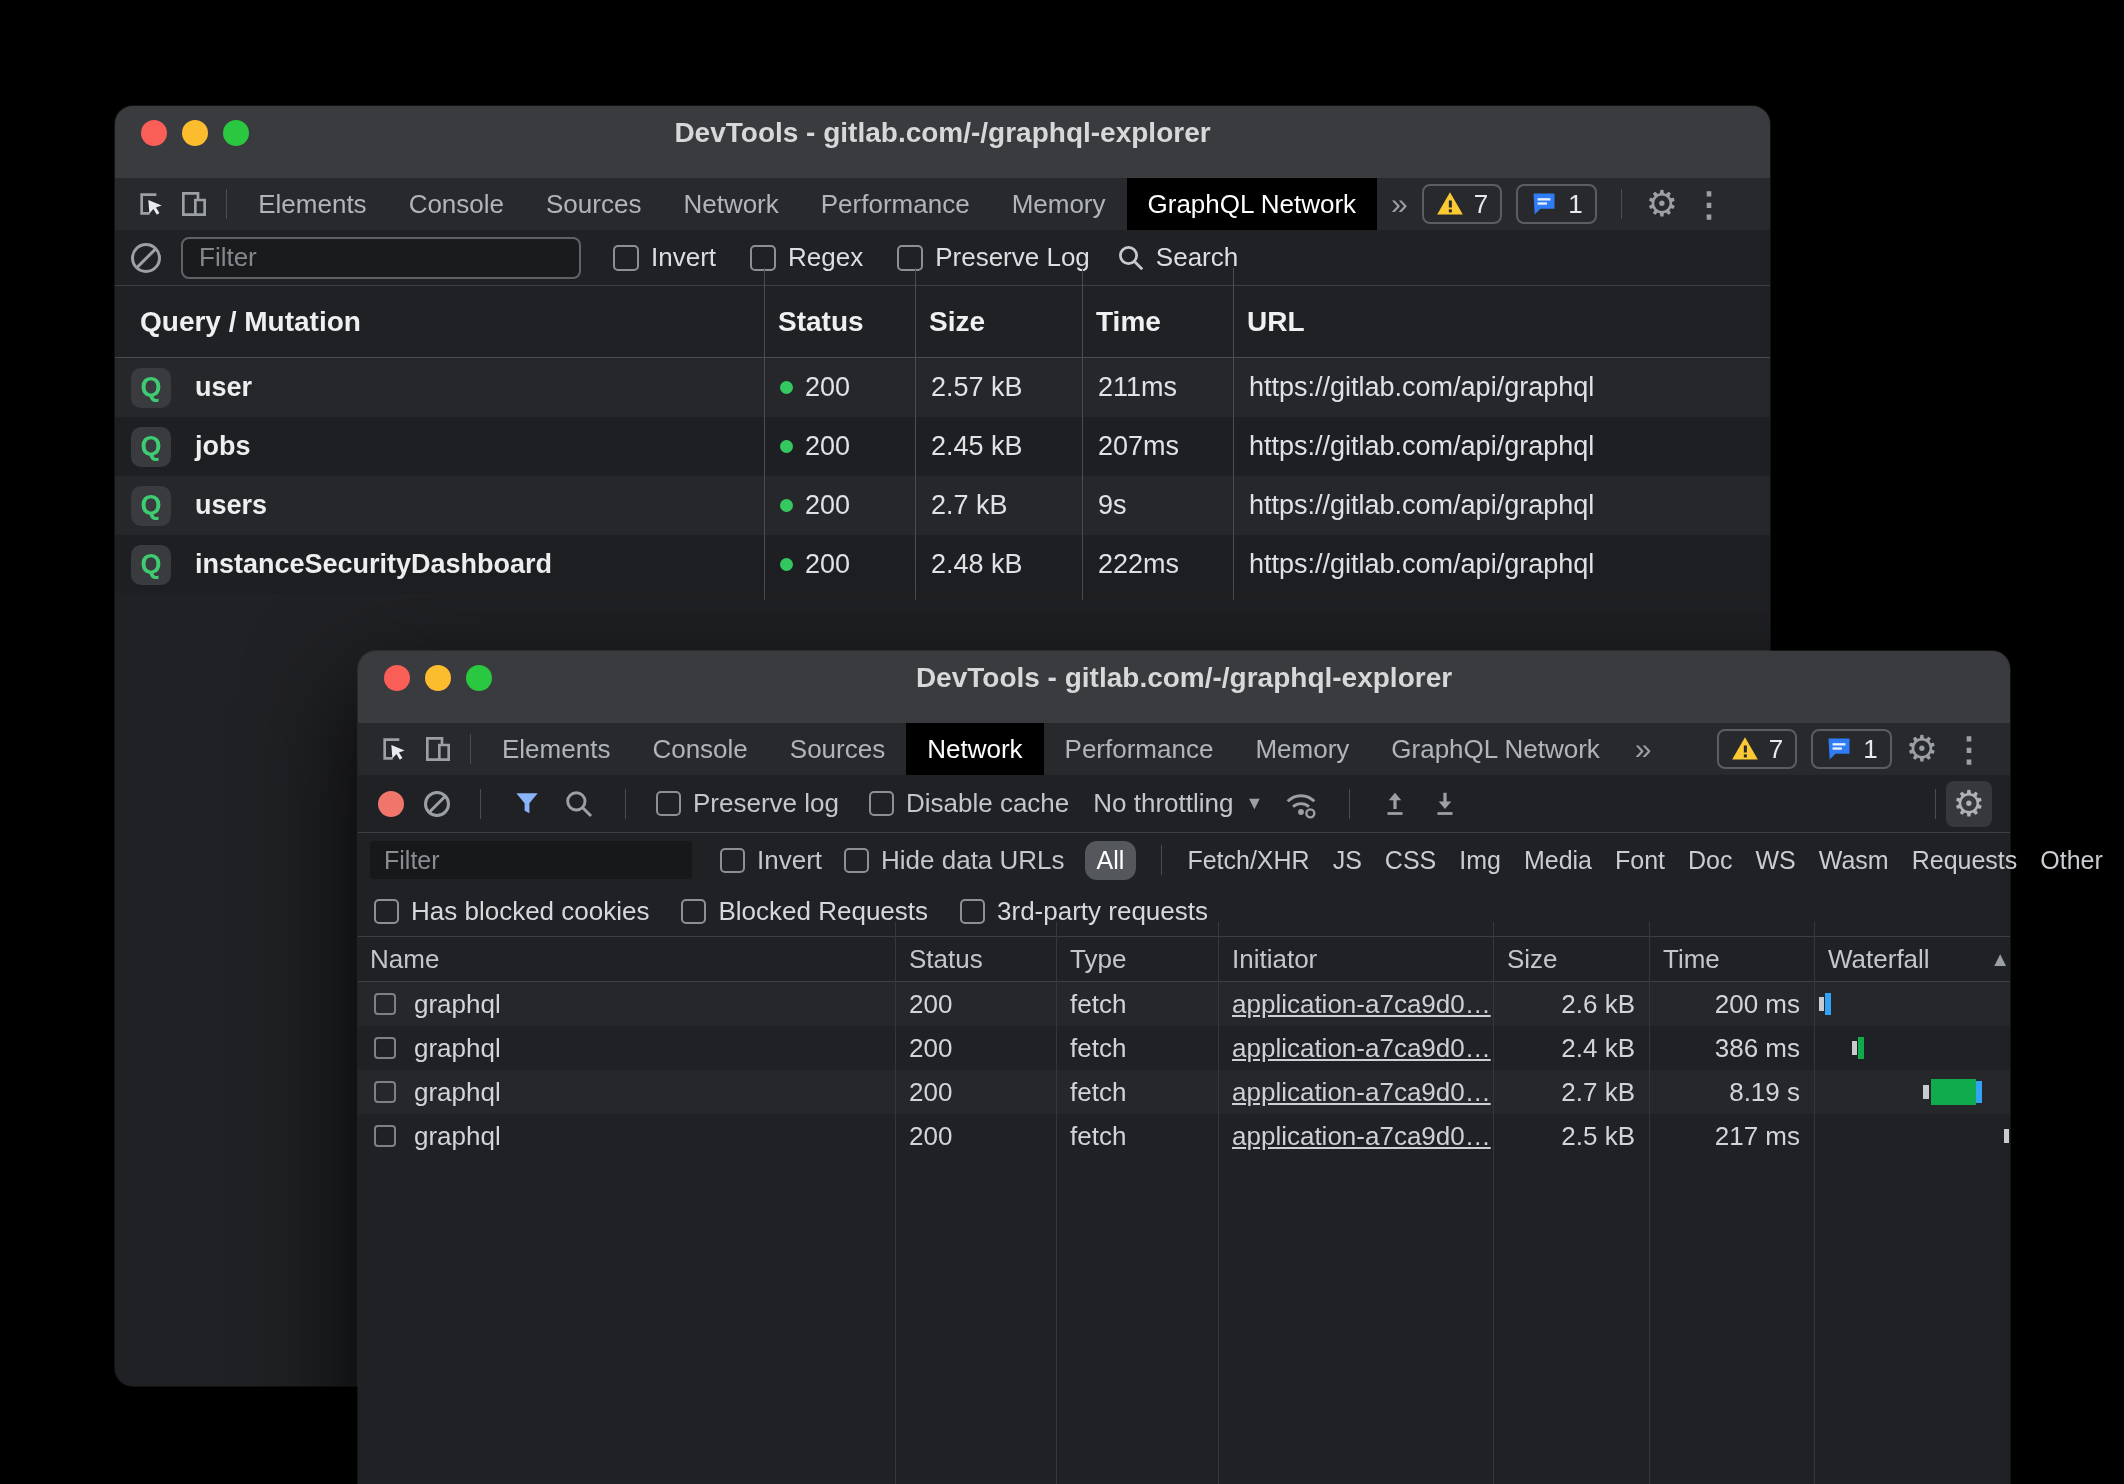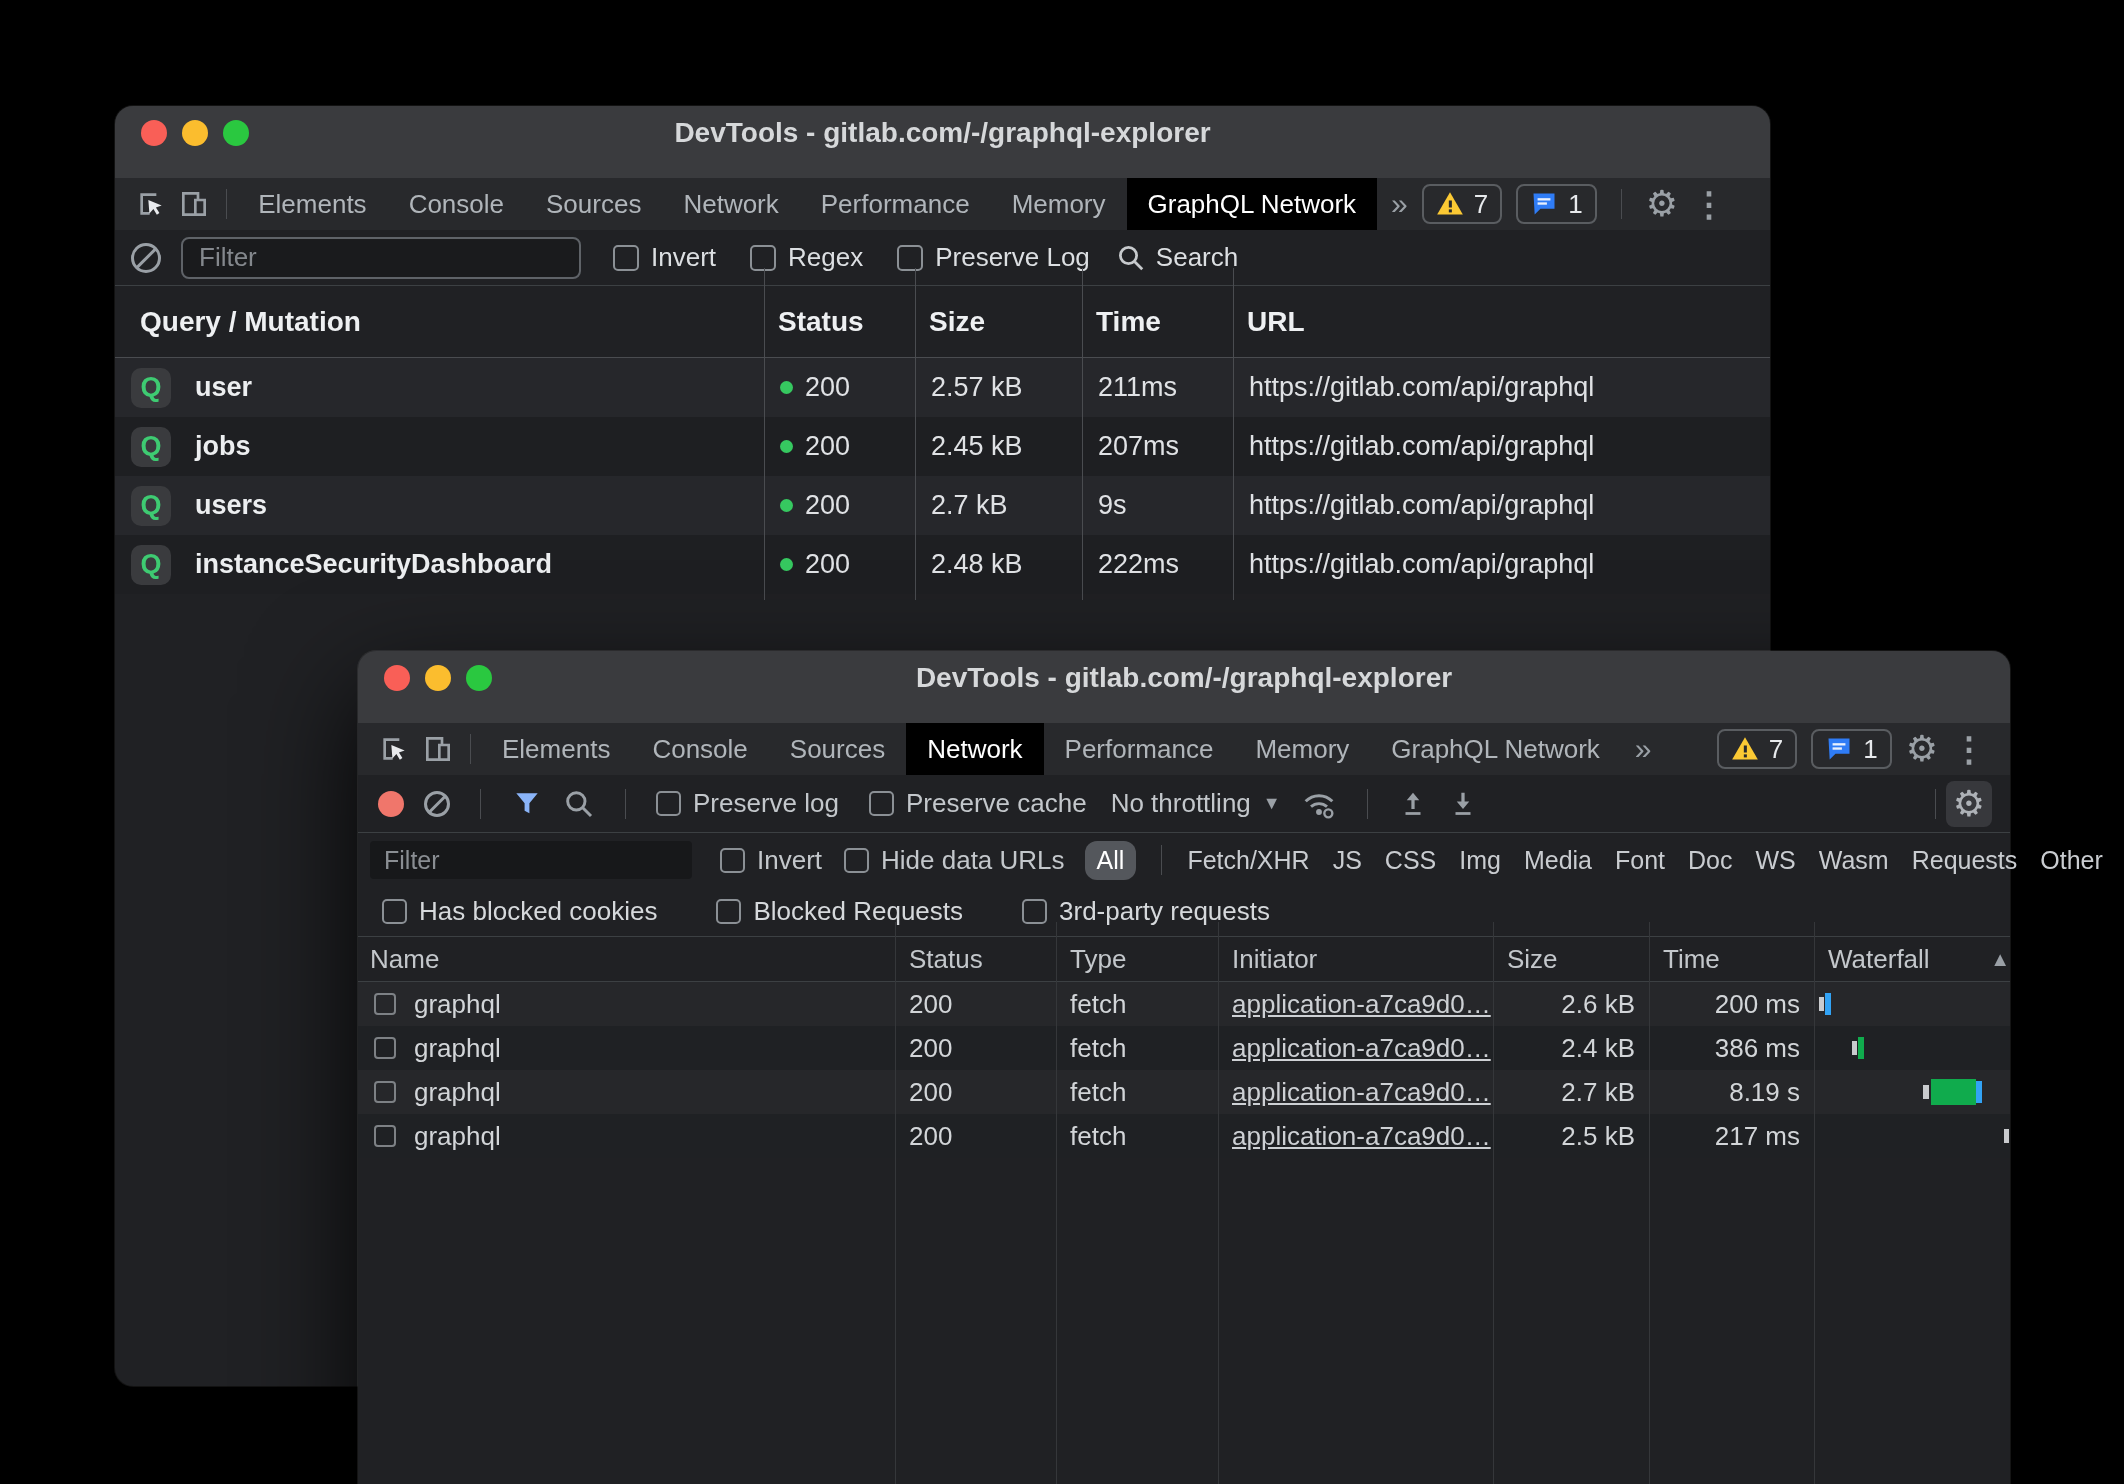--- a/index.html
+++ b/index.html
@@ -80,21 +80,21 @@
   .filterrow2 { height:54px; display:flex; align-items:center; padding-left:12px; }
   .filterinput2 { width:322px; height:38px; background:#17181a; border:none; border-radius:4px;
                   color:#e8eaed; font-size:25px; padding:0 14px; outline:none;
                   font-family:"Liberation Sans", sans-serif; }
   .filterinput2::placeholder { color:#8a8e93; }
   .filterrow2 .cb { width:25px; height:25px; }
   .typelist { display:flex; align-items:center; gap:23px; margin-left:20px; }
   .typepill { font-size:25px; color:#c9ccd0; white-space:nowrap; }
   .typepill.sel { background:#54575c; color:#fff; border-radius:12px; padding:5px 12px; }
 
-  .optrow { height:50px; display:flex; align-items:center; padding-left:24px; gap:59px;
+  .optrow { height:50px; display:flex; align-items:center; padding-left:16px; gap:32px;
             border-bottom:1px solid #3c4043; }
   .optrow .cb { width:25px; height:25px; }
   .optrow .cblabel { font-weight:400; color:#d6d9dc; font-size:26px; }
 
   
   .w2-grid { display:grid; grid-template-columns:537px 161px 162px 275px 156px 165px 196px; align-items:center; }
   .w2-head { height:45px; font-size:26px; color:#c3c7cb; border-bottom:1px solid #3c4043; }
   .w2-head > div { padding-left:14px; white-space:nowrap; }
   .w2-head > div:first-child { padding-left:12px; }
   .wfhead { display:flex; align-items:center; justify-content:space-between; }
@@ -343,21 +343,21 @@
             <line x1="15" y1="15" x2="21" y2="21" stroke="#9aa0a6" stroke-width="2.2"></line>
           </svg>
       </span>
       <span class="vdiv"></span>
       <span class="cbgroup">
         <span class="cb" style="width:25px;height:25px;"></span>
         <span class="ntext">Preserve log</span>
       </span>
       <span class="cbgroup" style="margin-left:10px;">
         <span class="cb" style="width:25px;height:25px;"></span>
-        <span class="ntext">Preserve cache</span>
+        <span class="ntext">Disable cache</span>
       </span>
       <span class="cbgroup" style="margin-left:4px;">
         <span class="ntext">No throttling</span>
         <span class="downarrow">▼</span>
       </span>
       <span>
         <svg width="36" height="32" viewBox="0 0 26 24">
             <path fill="none" stroke="#9aa0a6" stroke-width="2.2" d="M3 10a14 14 0 0 1 20 0"></path>
             <path fill="none" stroke="#9aa0a6" stroke-width="2.2" d="M7 14a9 9 0 0 1 12 0"></path>
             <circle cx="13" cy="18" r="2.2" fill="#9aa0a6"></circle>

